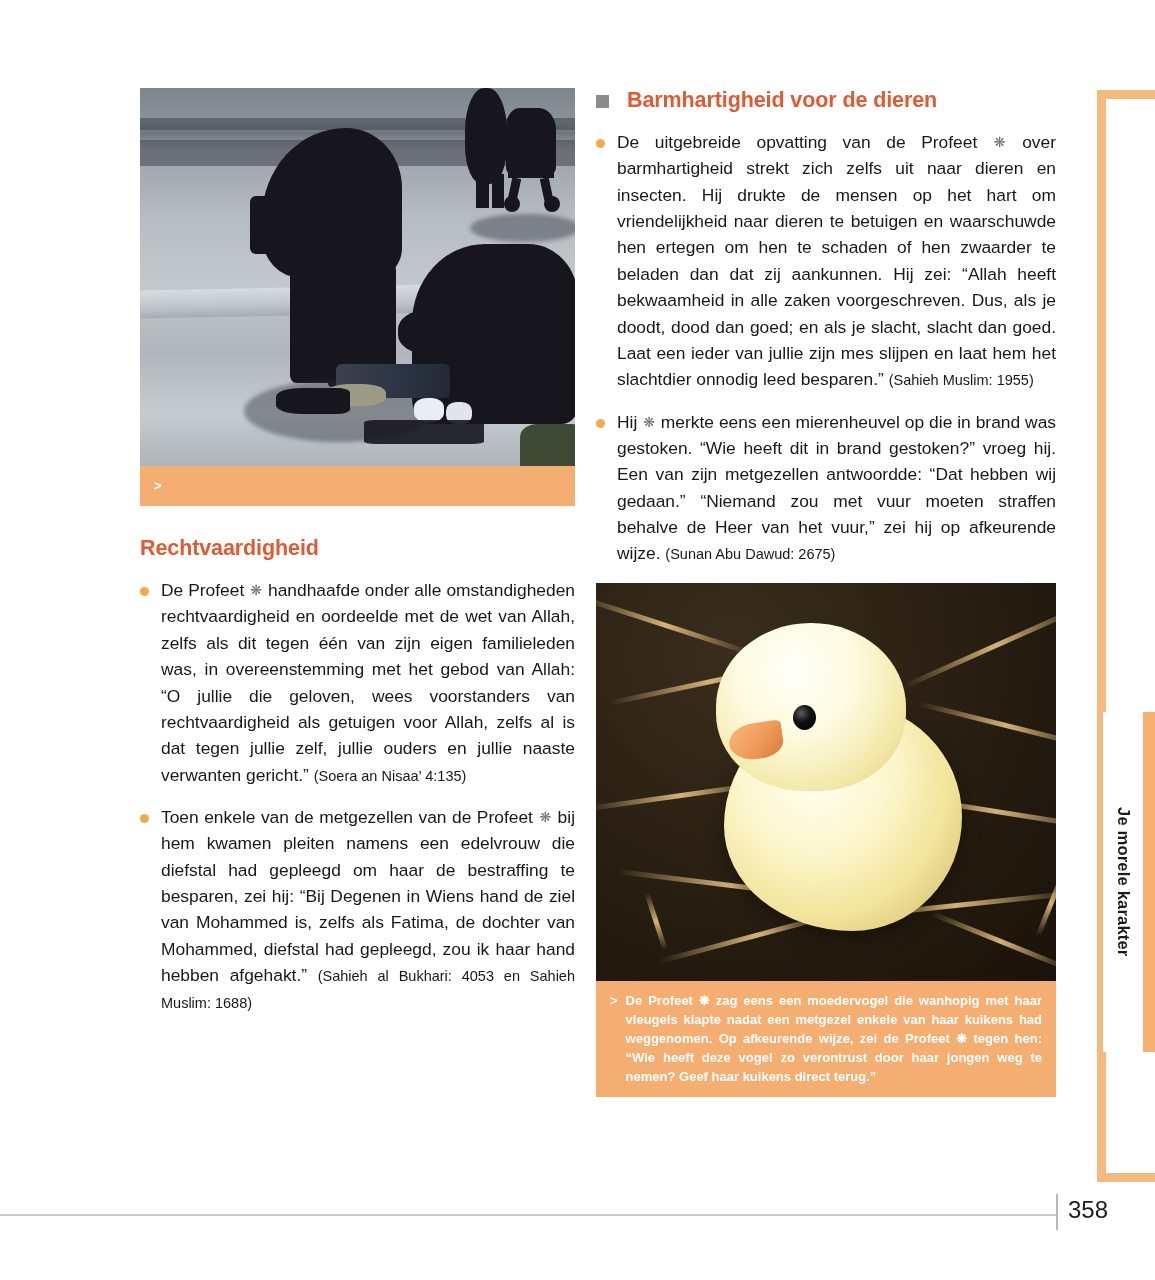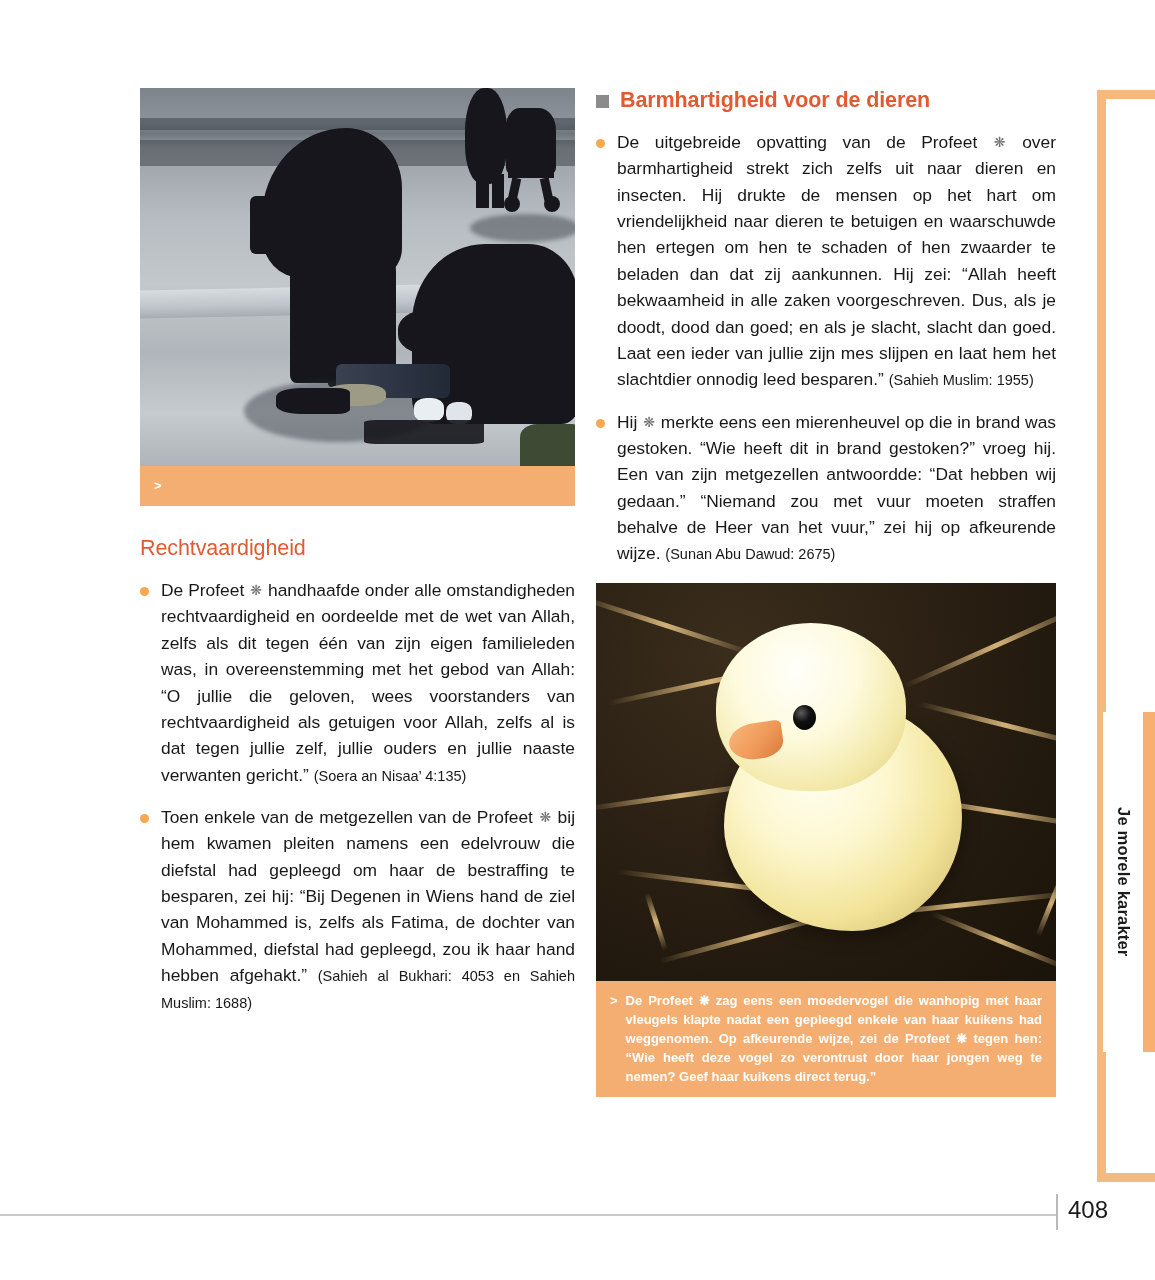--- a/index.html
+++ b/index.html
@@ -202,24 +202,25 @@
     background: #8b8b8b;
     flex: 0 0 auto;
     position: relative;
     top: 1px;
   }
   .h-section-text {
     font-size: 21.5px;
     font-weight: bold;
     color: #e05a32;
     letter-spacing: -0.1px;
+    margin-left: 7px;
   }
   .h-sub {
     font-size: 21.5px;
-    font-weight: normal;
+    font-weight: bold;
     color: #e05a32;
     margin: 30px 0 16px 0;
     letter-spacing: -0.1px;
   }
 
   
   .bullet-item {
     display: flex;
     gap: 12px;
     margin-bottom: 16px;
@@ -254,21 +255,21 @@
 <body>
 
 <div id="page">
 
   <div class="side-frame"></div>
   <div class="side-tab"></div>
   <div class="side-tab-label">Je morele karakter</div>
 
   <div class="bottom-rule"></div>
   <div class="folio-tick"></div>
-  <div class="folio">408</div>
+  <div class="folio">358</div>
 
   <div class="col-left">
 
     <div class="photo photo-street">
       <div class="street-sky"></div>
       <div class="street-band sb1"></div>
       <div class="street-band sb2"></div>
       <div class="curb"></div>
 
       <div class="fig fig-soft" style="left:325px;top:0px;width:42px;height:96px;"></div>
@@ -364,18 +365,18 @@
       <div class="straw" style="left:420px;top:318px;width:70px;transform:rotate(-68deg);"></div>
 
       <div class="chick-body"></div>
       <div class="chick-head"></div>
       <div class="chick-beak"></div>
       <div class="chick-eye"></div>
     </div>
 
     <div class="photo-caption">
       <span class="caption-arrow">&gt;</span>
-      <span class="caption-text">De Profeet ❋ zag eens een moedervogel die wanhopig met haar vleugels klapte nadat een gepleegd enkele van haar kuikens had weggenomen. Op afkeurende wijze, zei de Profeet ❋ tegen hen: “Wie heeft deze vogel zo verontrust door haar jongen weg te nemen? Geef haar kuikens direct terug.”</span>
+      <span class="caption-text">De Profeet ❋ zag eens een moedervogel die wanhopig met haar vleugels klapte nadat een metgezel enkele van haar kuikens had weggenomen. Op afkeurende wijze, zei de Profeet ❋ tegen hen: “Wie heeft deze vogel zo verontrust door haar jongen weg te nemen? Geef haar kuikens direct terug.”</span>
     </div>
 
   </div>
 
 </div>
 
 </body></html>

